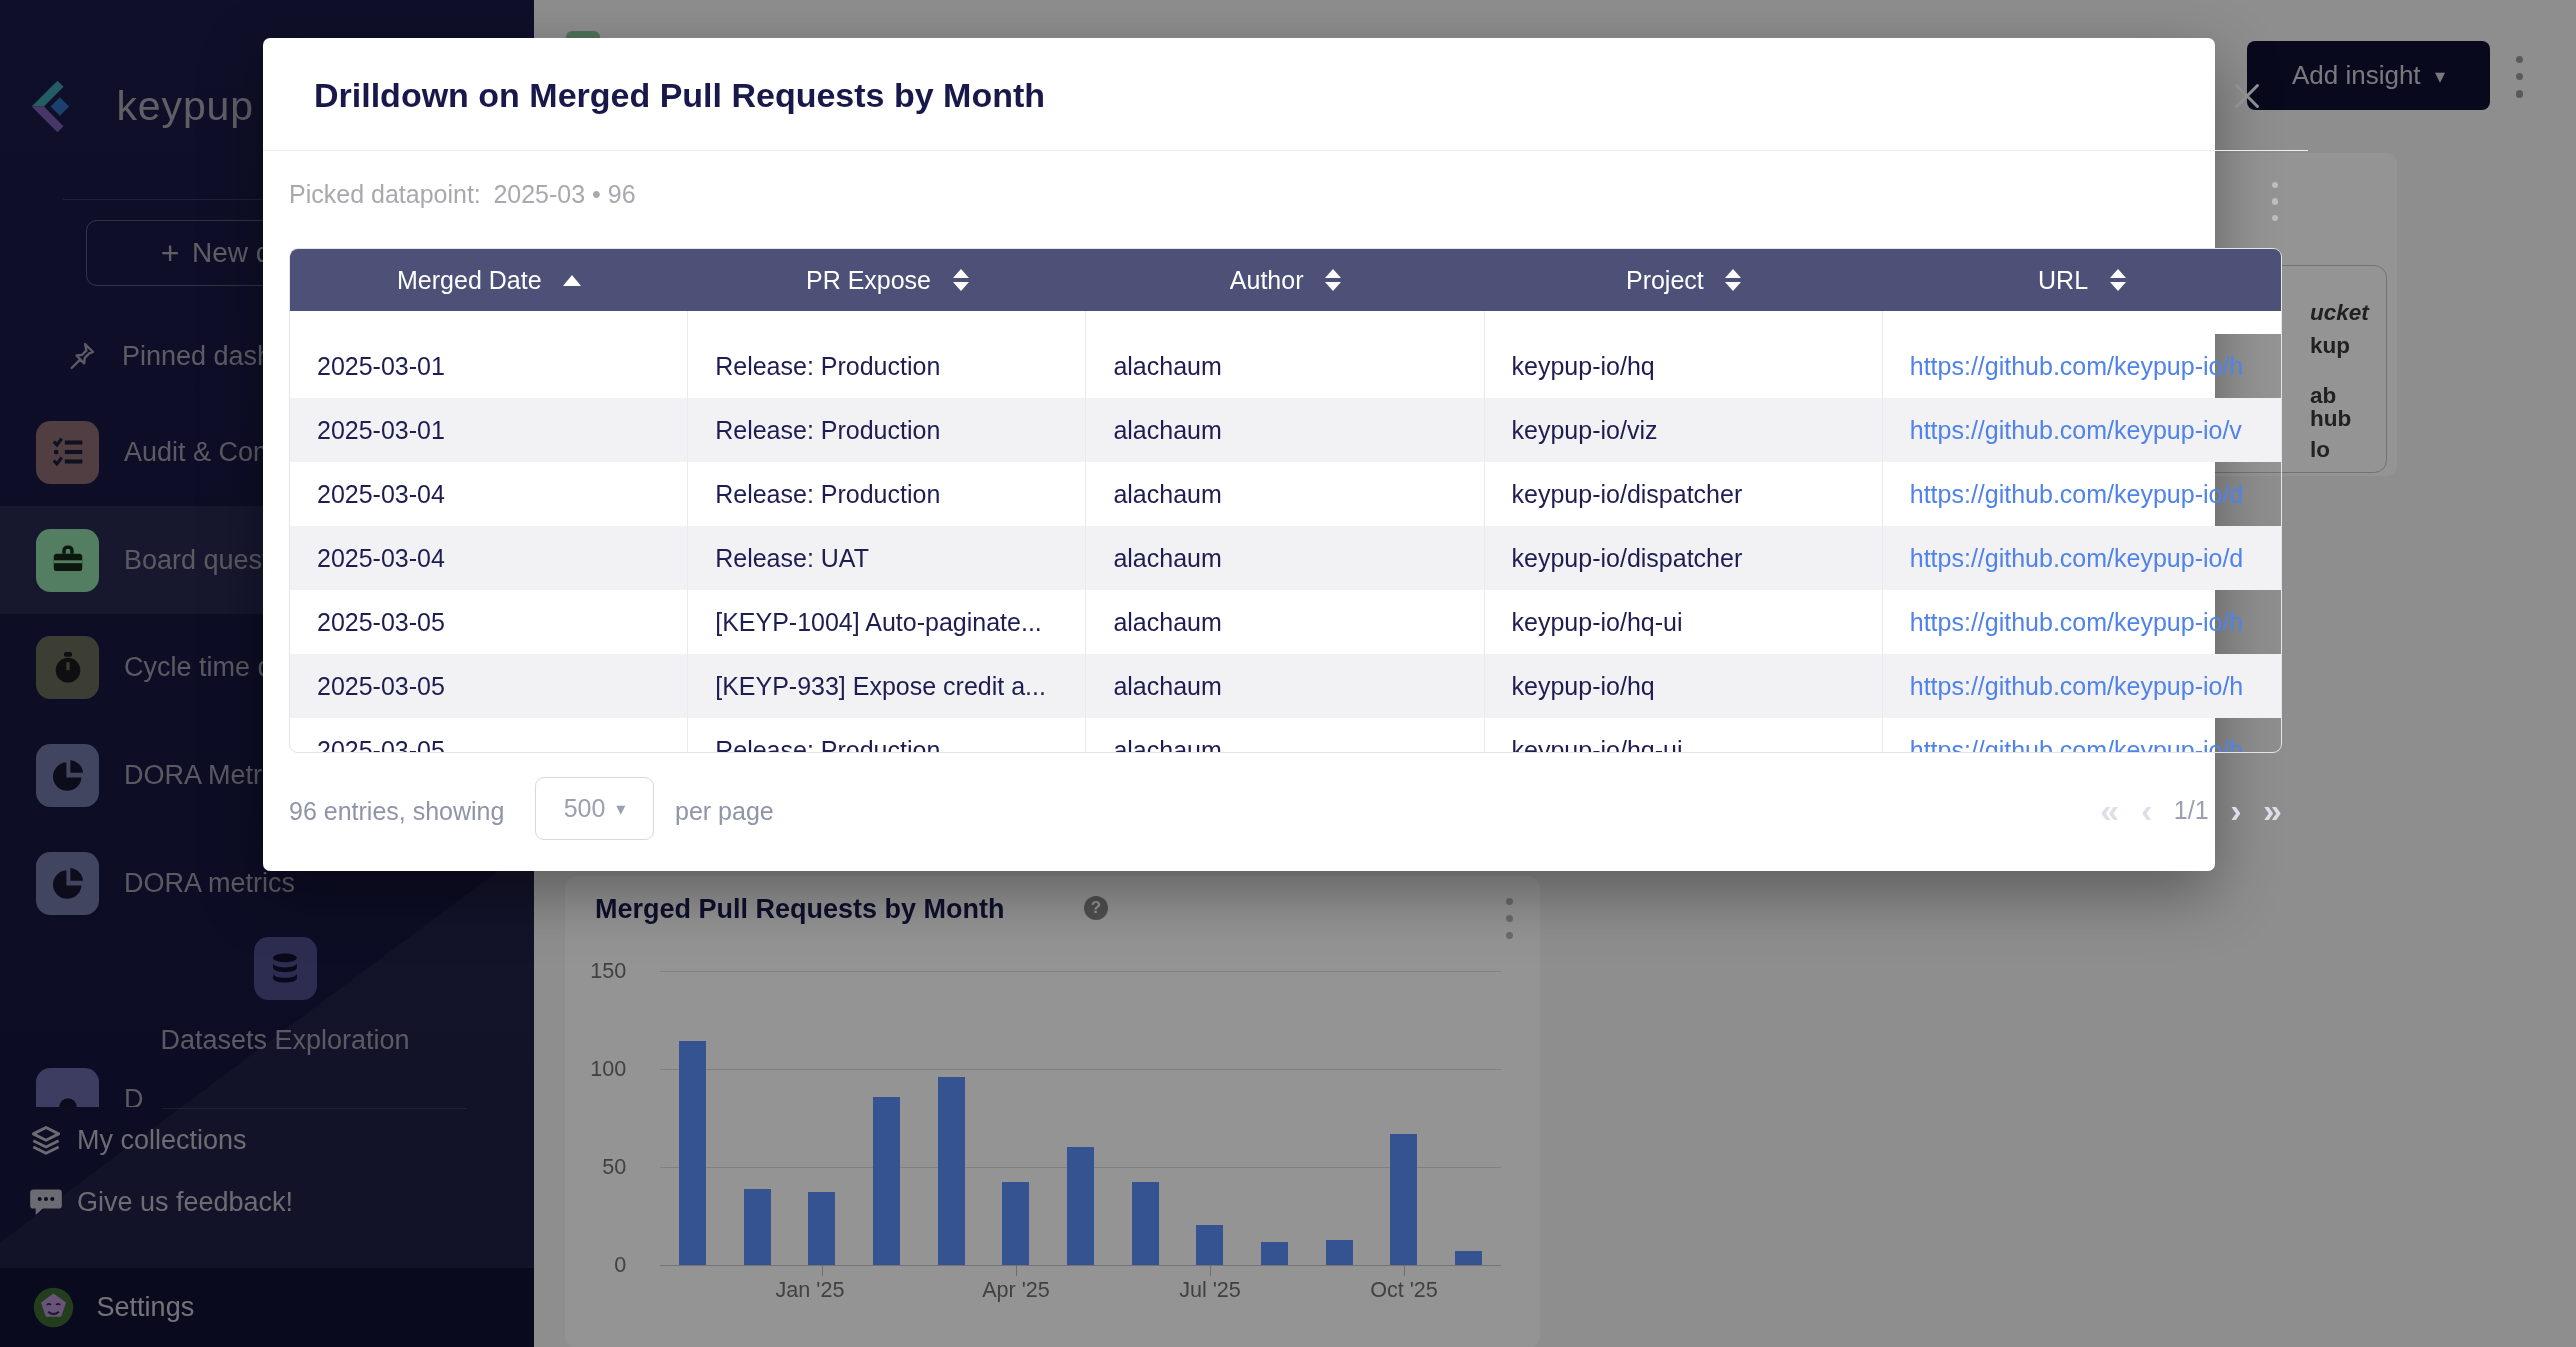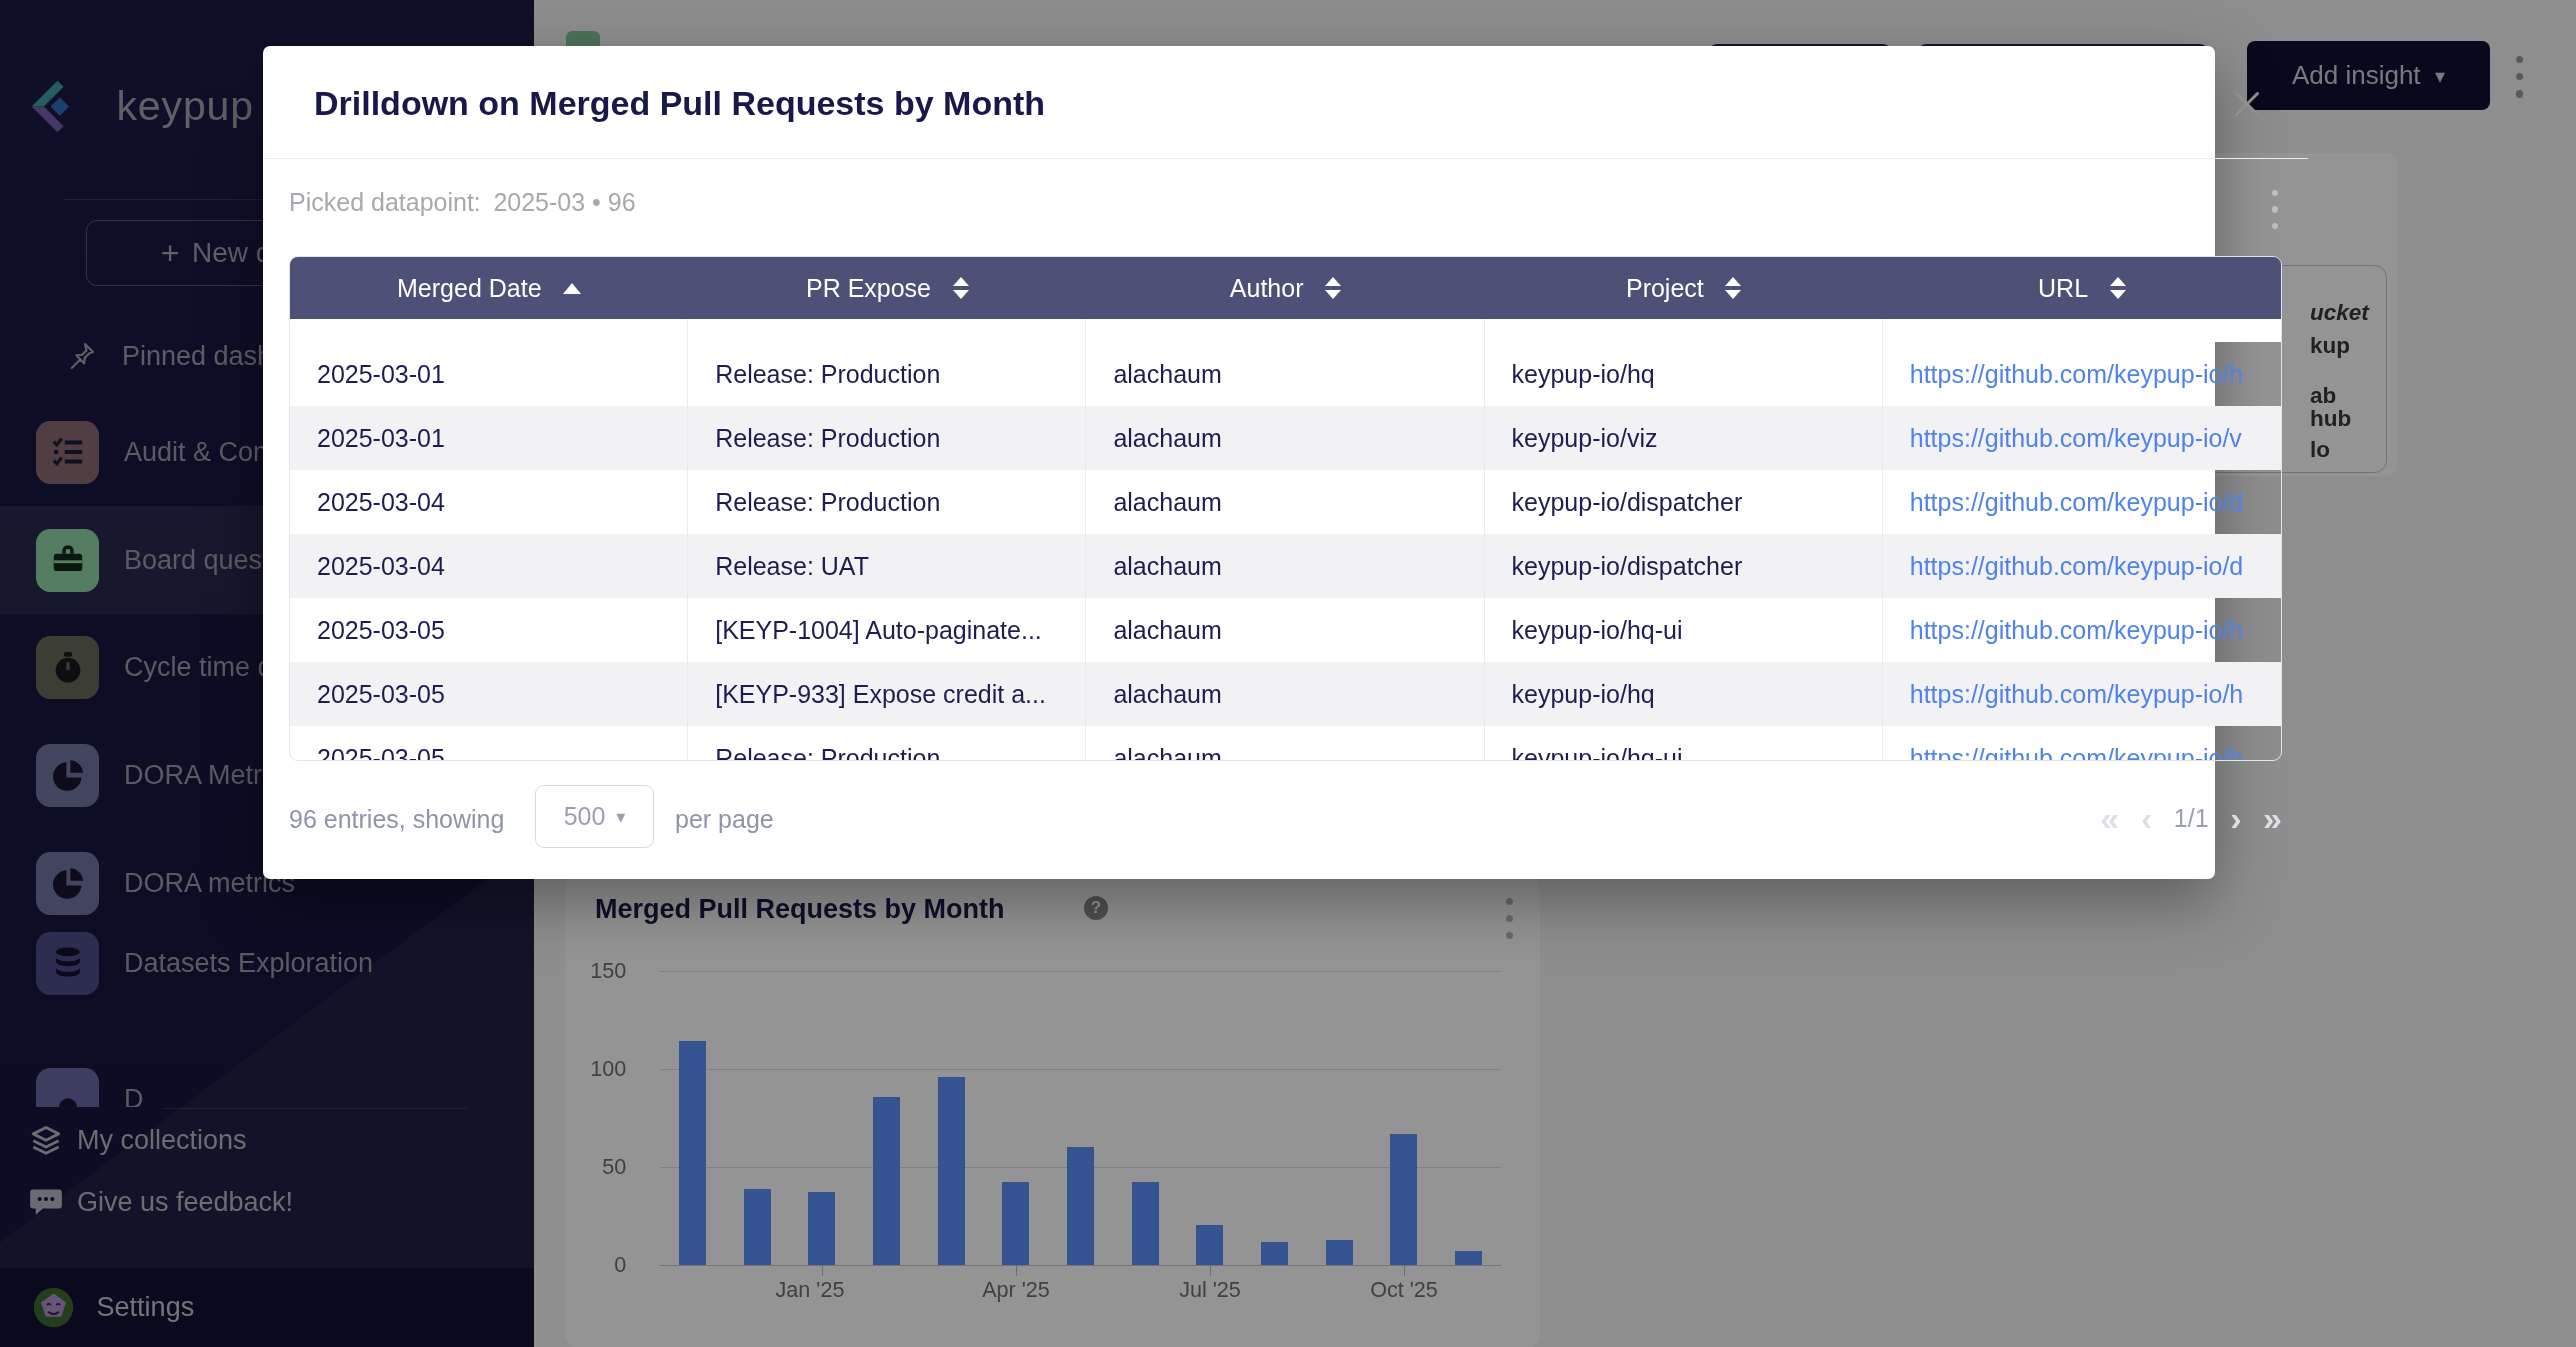--- a/index.html
+++ b/index.html
@@ -72,21 +72,21 @@
   .gridline.zero{background:#c9c9c9}
   .ylab{position:absolute;width:54px;text-align:right;font-size:21.6px;color:#707070;line-height:21.6px}
   .bar{position:absolute;width:27px;background:#5b8ff9}
   .xtick{position:absolute;width:0.9px;height:10.8px;background:#bdbdbd;top:389px}
   .xlab{position:absolute;top:401px;width:126px;text-align:center;font-size:21.6px;color:#707070}
 
   
   .overlay{position:absolute;left:0;top:0;width:2576px;height:1347px;background:rgba(0,0,0,.42);z-index:10}
 
   
-  .modal{position:absolute;left:263px;top:46px;width:1952px;height:833px;background:#fff;
+  .modal{position:absolute;left:263px;top:38px;width:1952px;height:833px;background:#fff;
          border-radius:7px;z-index:20;box-shadow:0 21.6px 63px rgba(0,0,0,.35)}
   .m-header{position:absolute;left:0;top:0;width:2045px;height:113px;border-bottom:1.8px solid #ededf0;box-sizing:border-box}
   .m-title{position:absolute;left:51px;top:38px;font-size:34px;font-weight:bold;color:#18184a;white-space:nowrap}
   .m-close{position:absolute;left:1966px;top:40px;width:36px;height:36px;cursor:pointer}
   .m-close svg{width:36px;height:36px}
   .m-picked{position:absolute;left:26px;top:142px;font-size:25px;color:#a8a8ae;white-space:nowrap}
   .m-picked b{font-weight:normal;margin-left:12.6px}
   .m-dots{position:absolute;left:2009px;top:144px}
   .m-dots i{background:#bcbcc2;width:6.3px;height:6.3px}
 
@@ -192,21 +192,21 @@
       </div>
       <div class="sb-item" style="top: 829px;">
         <div class="sb-badge" style="background: rgb(113, 120, 164);">
           <svg viewBox="0 0 24 24">
             <path d="M11 4a9 9 0 109.5 9.5H11z" fill="#15152e"></path>
             <path d="M13.5 2.5a9 9 0 018 8h-8z" fill="#15152e"></path>
           </svg>
         </div>
         <div class="sb-label">DORA metrics</div>
       </div>
-      <div class="sb-item" style="top: 909px;">
+      <div class="sb-item" style="top: 937px; flex-direction: column;">
         <div class="sb-badge" style="background: rgb(78, 78, 140);">
           <svg viewBox="0 0 24 24">
             <ellipse cx="12" cy="5" rx="7.5" ry="2.8" fill="#10102c"></ellipse>
             <path d="M4.5 8.2c0 1.6 3.4 2.8 7.5 2.8s7.5-1.2 7.5-2.8v3c0 1.6-3.4 2.8-7.5 2.8S4.5 12.8 4.5 11.2z" fill="#10102c"></path>
             <path d="M4.5 14.8c0 1.6 3.4 2.8 7.5 2.8s7.5-1.2 7.5-2.8v3c0 1.6-3.4 2.8-7.5 2.8s-7.5-1.2-7.5-2.8z" fill="#10102c"></path>
           </svg>
         </div>
         <div class="sb-label">Datasets Exploration</div>
       </div>
       <div class="sb-item" style="top: 1045px;">

